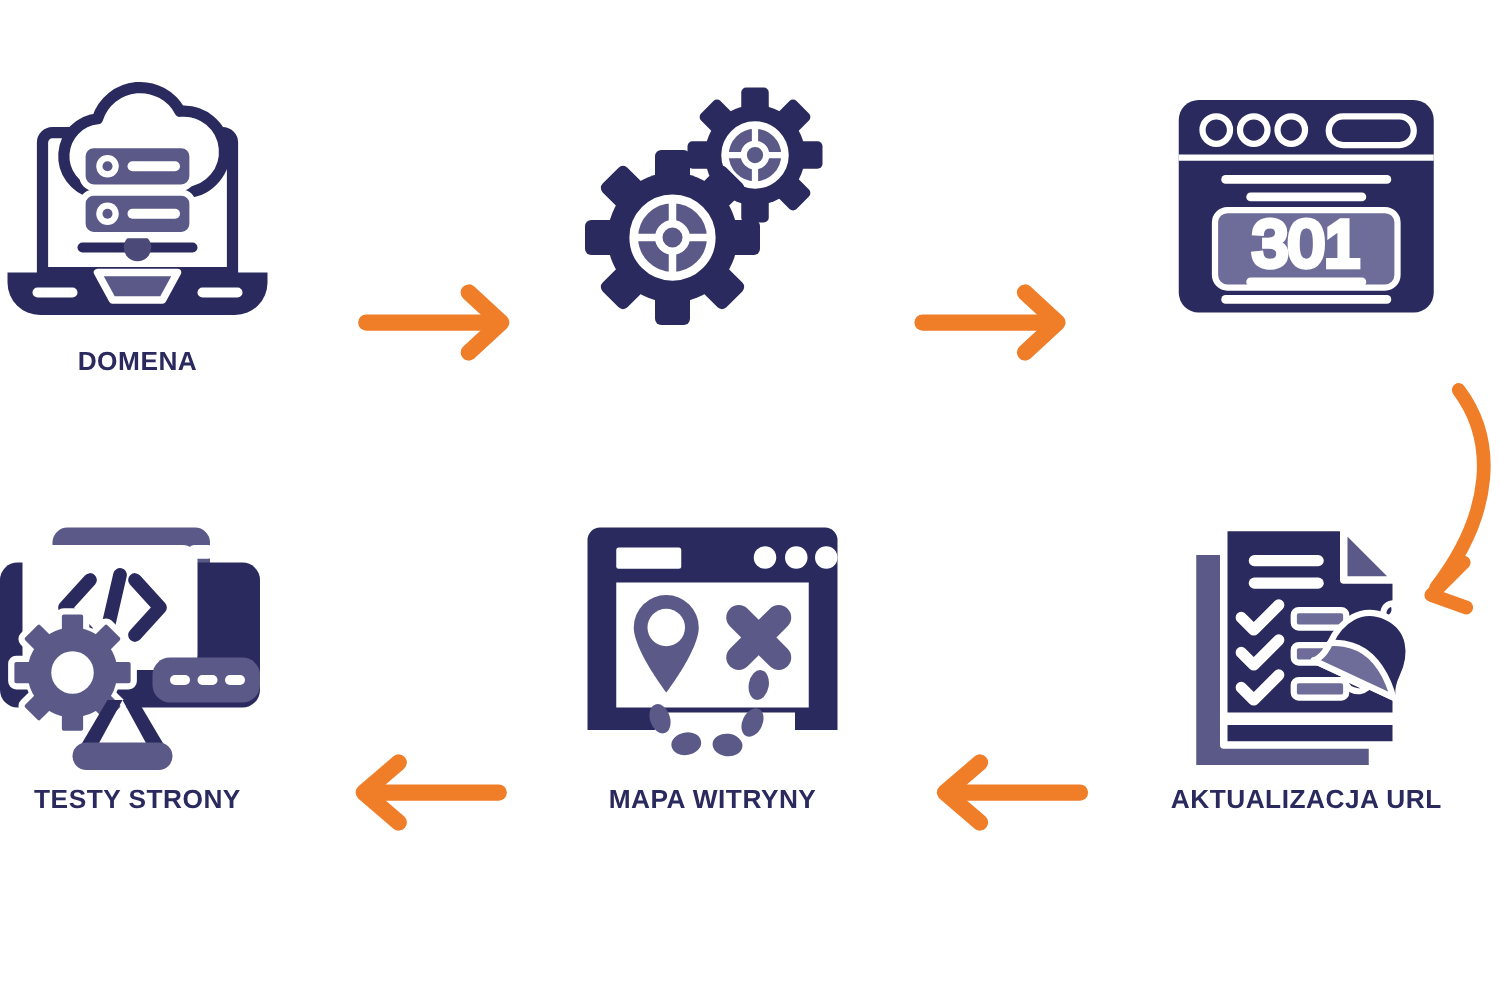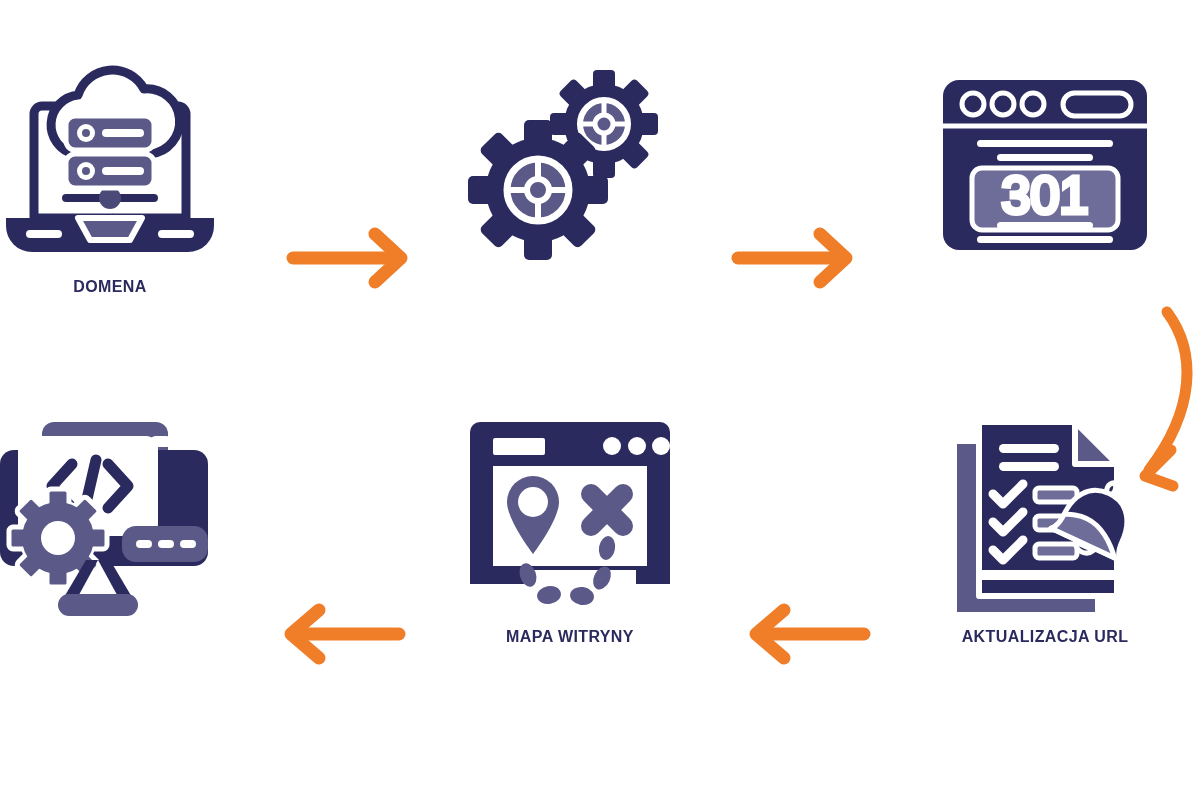--- a/index.html
+++ b/index.html
@@ -31,21 +31,21 @@
   }
   .step-icon {
     width: 220px;
     height: 210px;
     display: block;
   }
   .step-label {
     margin-top: 10px;
     font-family: "Liberation Sans", sans-serif;
     font-weight: bold;
-    font-size: 16px;
+    font-size: 21px;
     letter-spacing: 0.4px;
     color: #2b2a5e;
     text-align: center;
     white-space: nowrap;
   }
 
   
   #step-domena      { left: -10px;  top: 58px; }
   #step-konfiguracja{ left: 450px;  top: 58px; }
   #step-przekierowania { left: 925px; top: 58px; }
@@ -286,20 +286,21 @@
         <circle cx="0" cy="0" r="17" fill="#ffffff"></circle>
       </g>
 
       <g fill="#2b2a5e">
         <path d="M86 152 l-26 44 h14 l24 -44 z"></path>
         <path d="M110 152 l26 44 h-14 l-24 -44 z"></path>
       </g>
 
       <rect x="58" y="186" width="80" height="22" rx="11" fill="#5a5987"></rect>
     </svg>
+    <div class="step-label">TESTY STRONY</div>
   </div>
 
   <svg class="arrow" id="arrow-1" width="130" height="72" viewBox="0 0 130 72">
     <g stroke="#f07d28" stroke-width="13" fill="none" stroke-linecap="round" stroke-linejoin="round">
       <line x1="8" y1="36" x2="110" y2="36"></line>
       <polyline points="90,12 116,36 90,60"></polyline>
     </g>
   </svg>
 
   <svg class="arrow" id="arrow-2" width="130" height="72" viewBox="0 0 130 72">

